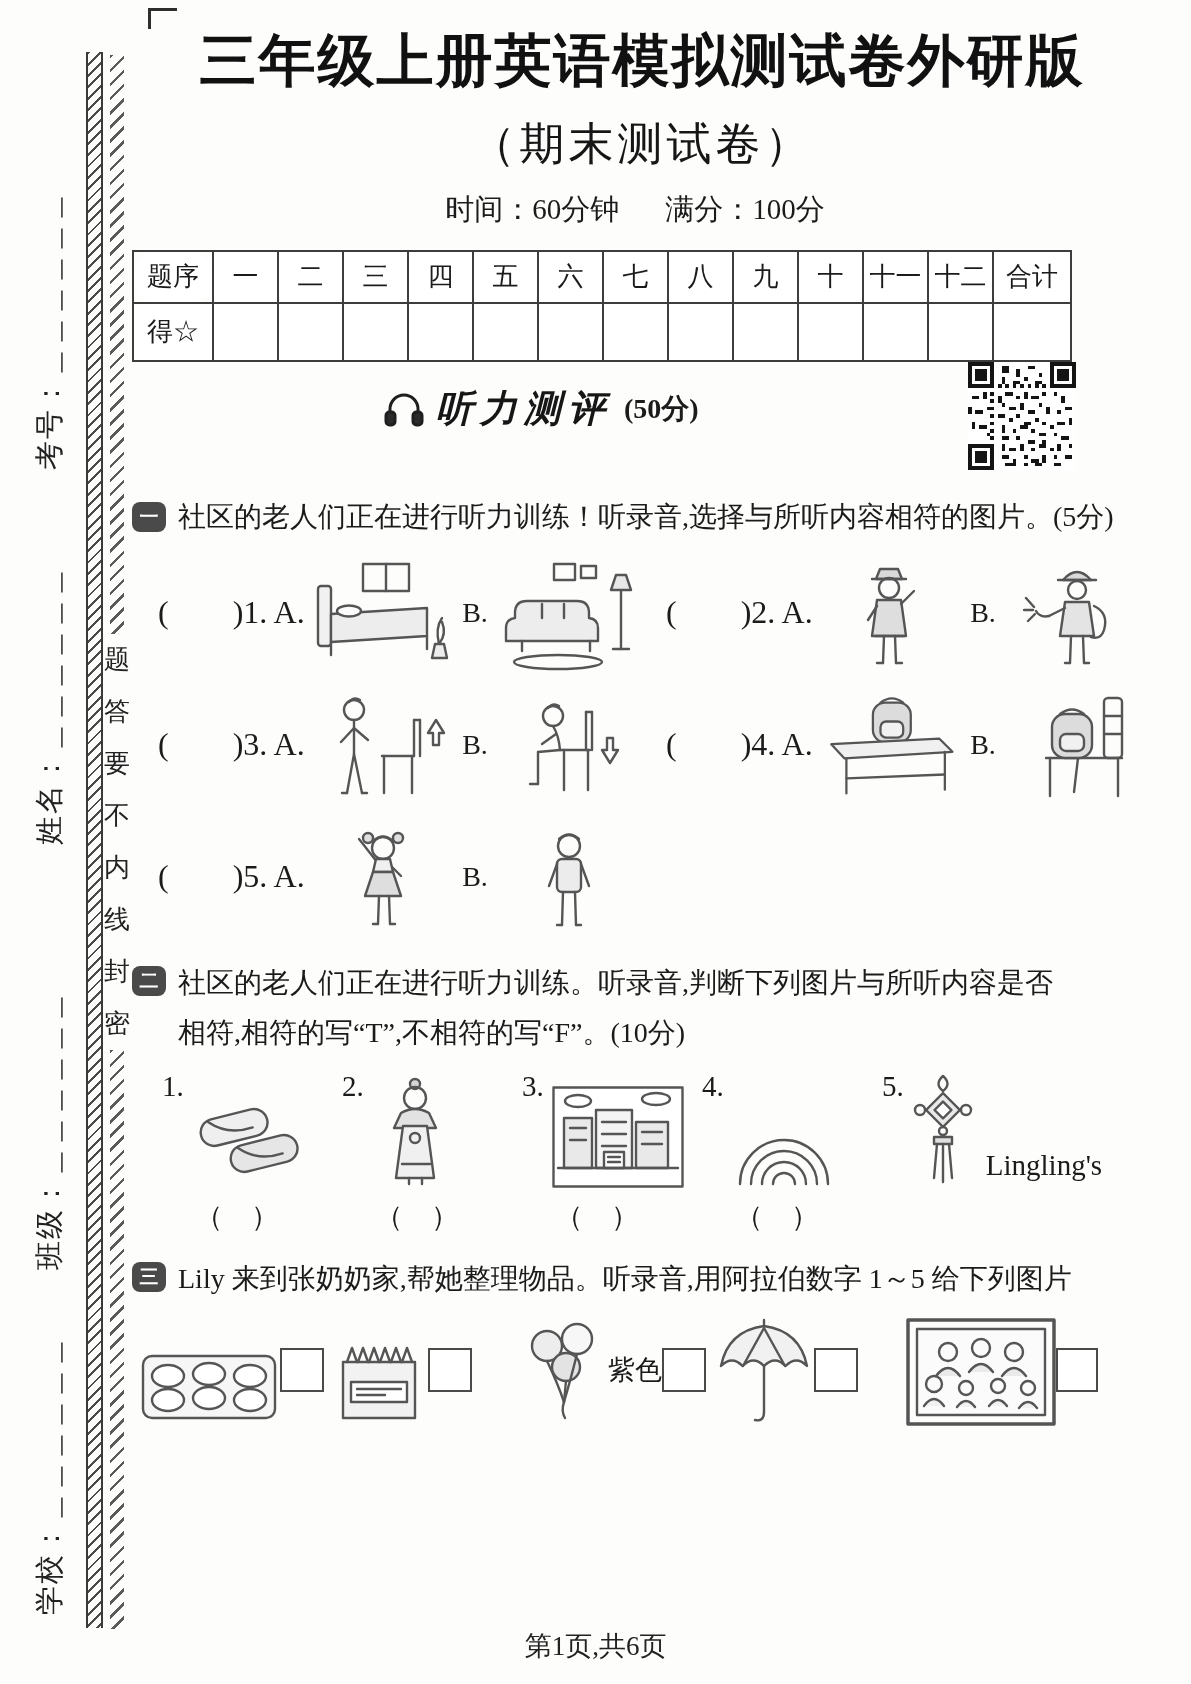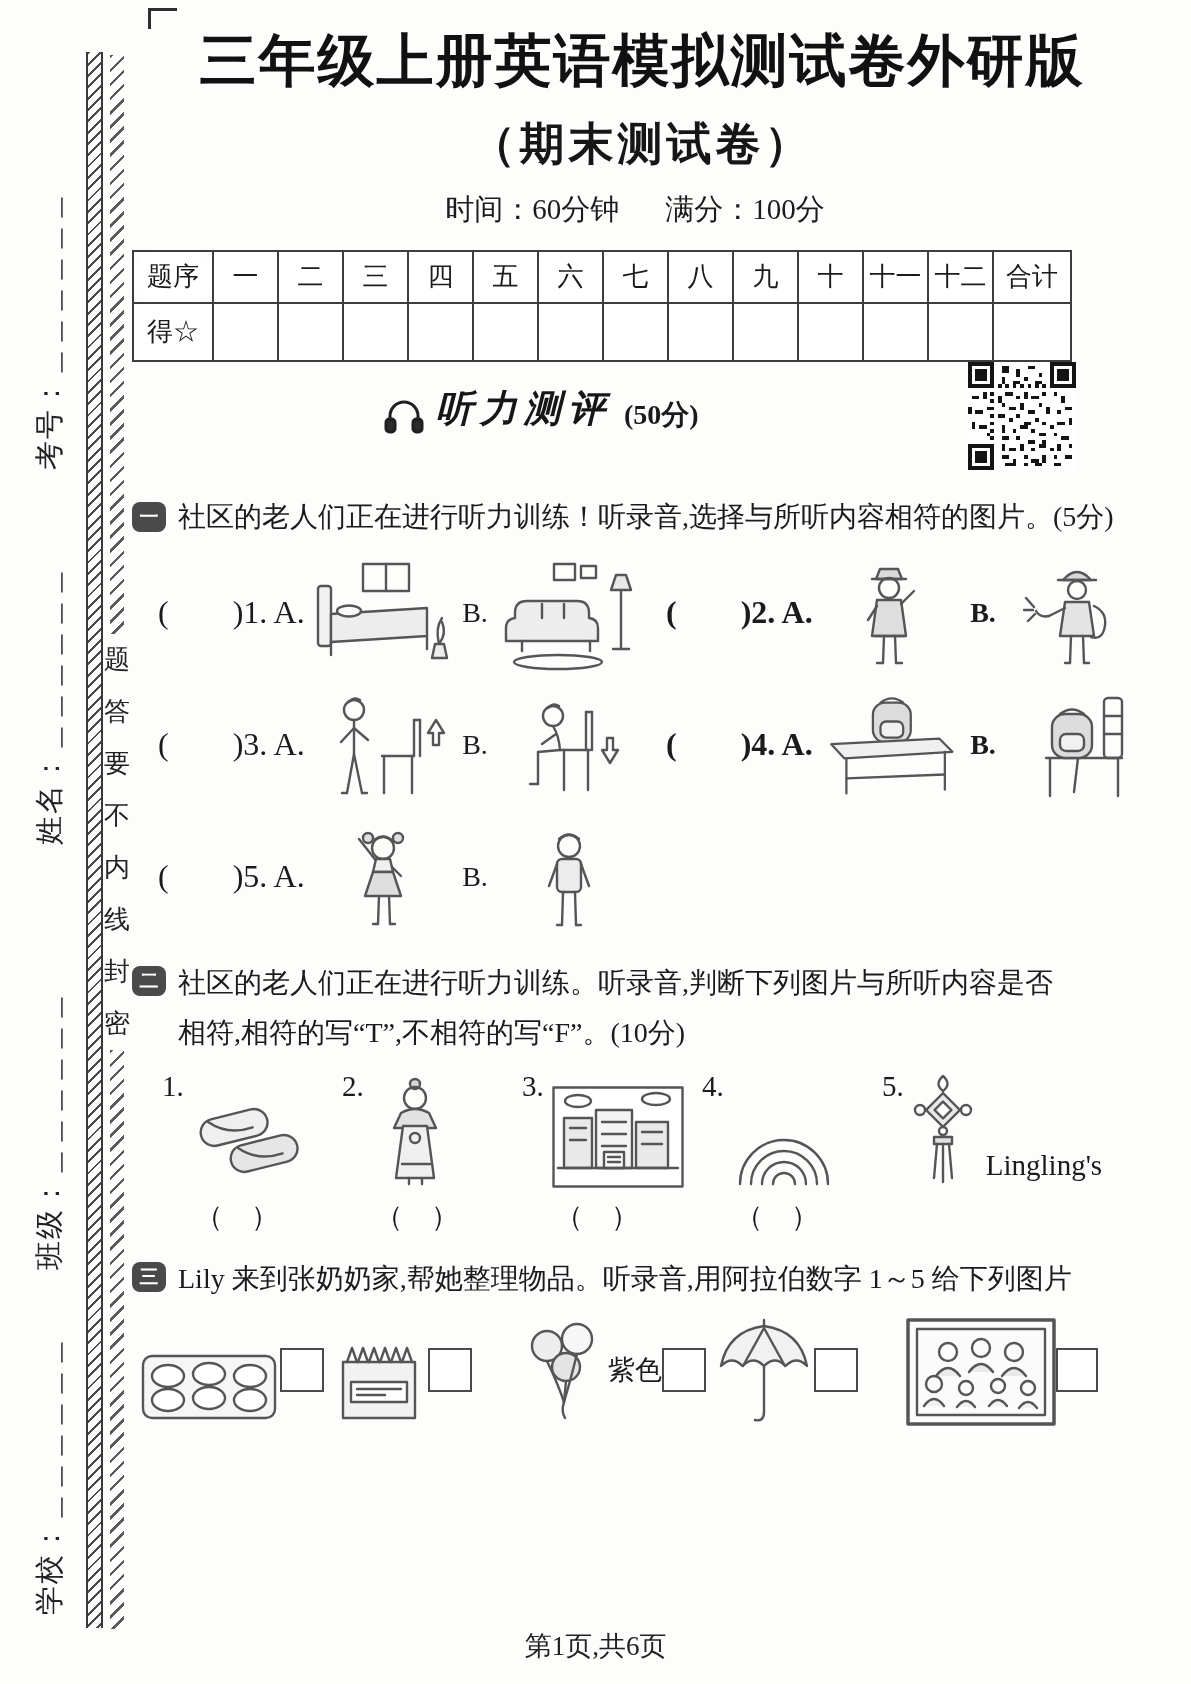--- a/index.html
+++ b/index.html
@@ -18,49 +18,49 @@
   .seal-dash { width:14px; flex:1 1 auto;
                background:repeating-linear-gradient(135deg,#5a5a5a 0 2.5px,transparent 2.5px 10px); }
   .seal-char { font-size:26px; line-height:52px; color:#222; }
   .vlabel { position:absolute; left:30px; transform:rotate(-90deg); transform-origin:0 0;
             white-space:nowrap; font-size:29px; letter-spacing:2px; color:#222; }
 
   
   .content { position:absolute; left:132px; top:28px; width:1020px; }
   .title { text-align:center; font-family:"Liberation Sans","DejaVu Sans",sans-serif;
            font-weight:bold; font-size:57px; letter-spacing:2px; line-height:1.15; color:#111; }
-  .subtitle { text-align:center; font-weight:bold; font-size:45px; margin-top:20px; letter-spacing:4px; color:#161616; }
+  .subtitle { text-align:center; font-weight:normal; font-size:45px; margin-top:20px; letter-spacing:4px; color:#161616; }
   .meta { text-align:center; font-size:29px; margin-top:16px; padding-right:14px; }
   .meta .sep { display:inline-block; width:46px; }
 
   table.score-table { border-collapse:collapse; margin-top:20px; width:940px; table-layout:fixed; }
   table.score-table td { border:2px solid #3d3d3d; text-align:center; font-size:26px; padding:0; background:#fff; }
   table.score-table tr.hdr td { height:50px; }
   table.score-table tr.scr td { height:56px; }
   td.c-first { width:78px;border-radius:25px; }
   td.c-last  { width:76px; }
 
   .below { position:relative; height:118px; }
-  .lt-header { position:absolute; left:252px; top:22px; display:flex; align-items:flex-end; gap:12px; }
+  .lt-header { position:absolute; left:252px; top:22px; display:flex; align-items:center; gap:12px; }
   .lt-title { font-family:"Liberation Sans","DejaVu Sans",sans-serif; font-weight:bold; font-style:italic;
               font-size:37px; letter-spacing:7px; color:#161616; }
   .lt-score { font-size:28px; font-weight:bold; }
   .qr { position:absolute; right:76px; top:0; width:108px; height:108px; }
 
   .qblock { margin-top:14px; }
   .qhead { display:flex; align-items:flex-start; gap:12px; font-size:28px; }
   .badge { flex:none; width:34px; height:30px; margin-top:8px; background:#4a4a4a; border-radius:8px;
            color:#fff; font-family:"Liberation Sans","DejaVu Sans",sans-serif; font-size:19px; font-weight:bold;
            display:flex; align-items:center; justify-content:center; }
   .qtext { line-height:46px; }
   .qtext2 { line-height:50px; }
 
   .optrow { display:flex; align-items:center; margin-top:14px; padding-left:26px; }
   .half { display:flex; align-items:center; width:486px; flex:none; }
-  .half + .half { margin-left:22px;font-weight:bold; }
+  .half + .half { margin-left:22px; }
   .optlabel { font-size:32px; width:152px; flex:none; }
   .blabel { font-size:28px; width:46px; text-align:center; flex:none; }
   .optimg { width:142px; height:118px; display:flex; align-items:flex-end; justify-content:center; flex:none; }
 
   .q2row { display:flex; margin-top:12px; padding-left:30px; }
   .q2item { width:180px; flex:none; }
   .q2item.wide { width:auto; }
   .q2top { display:flex; align-items:flex-start; gap:8px; }
   .q2num { font-size:29px; line-height:32px; }
   .q2img { height:118px; display:flex; align-items:flex-end; }

